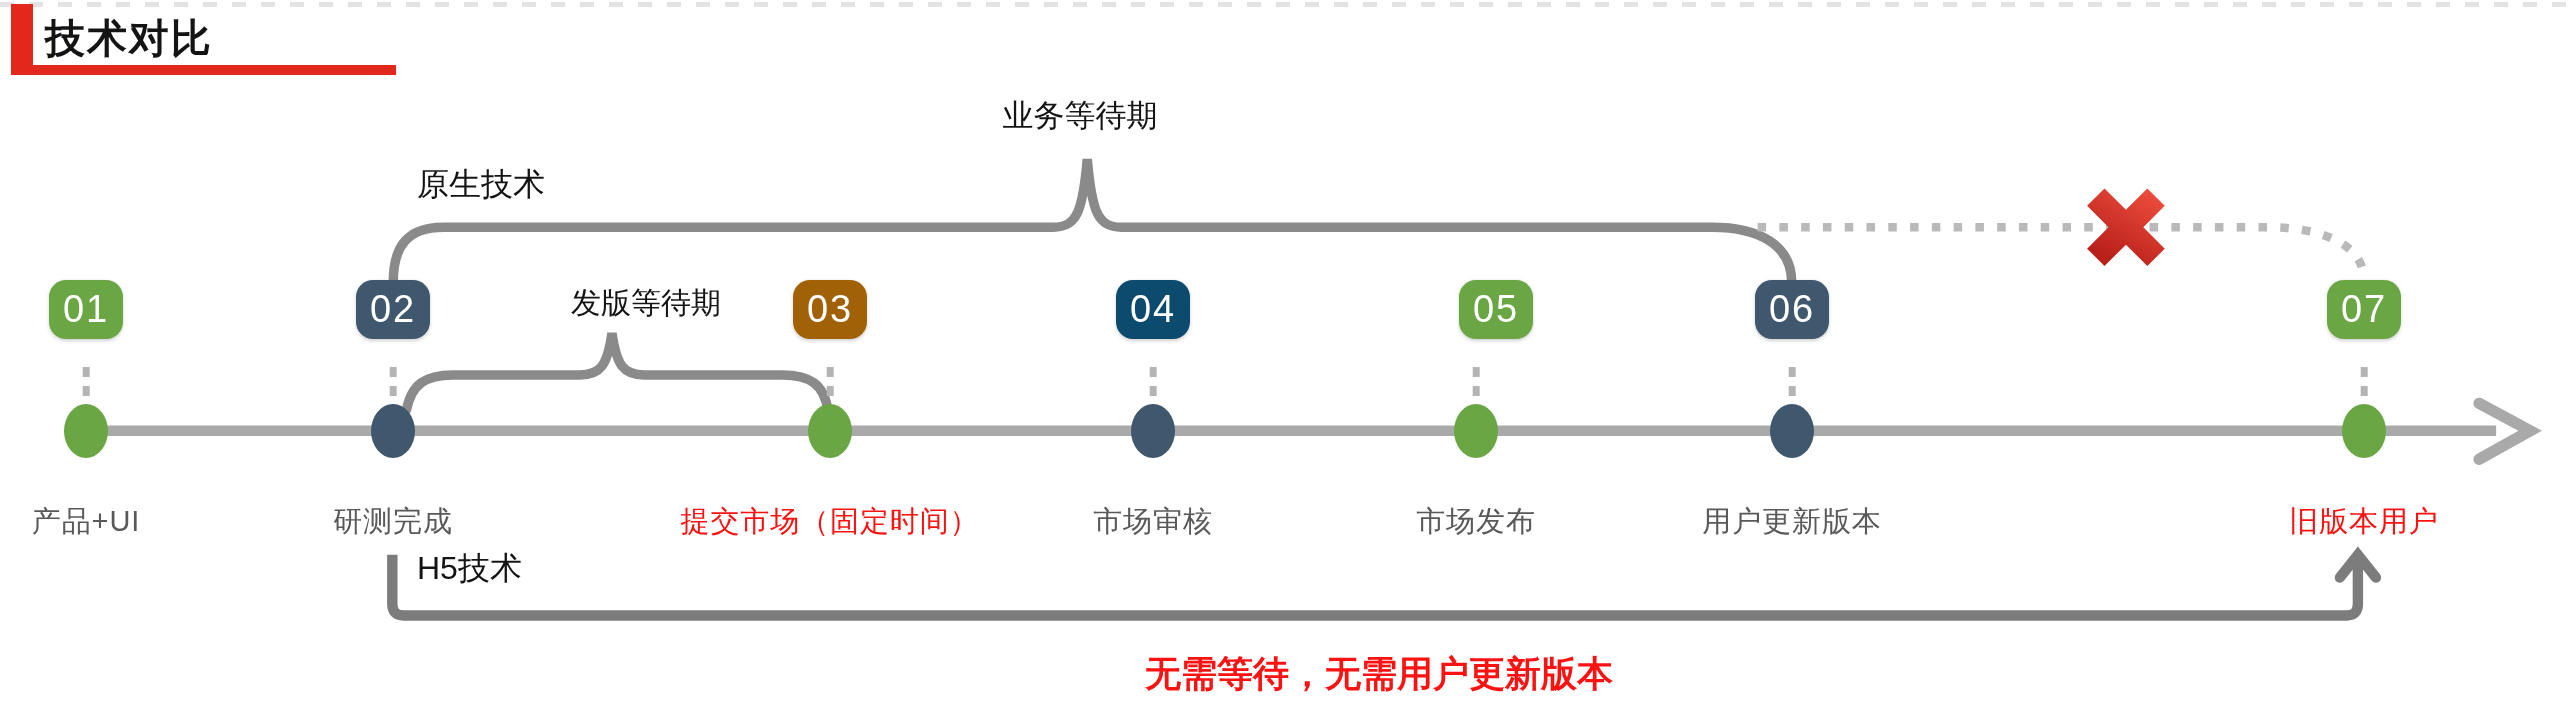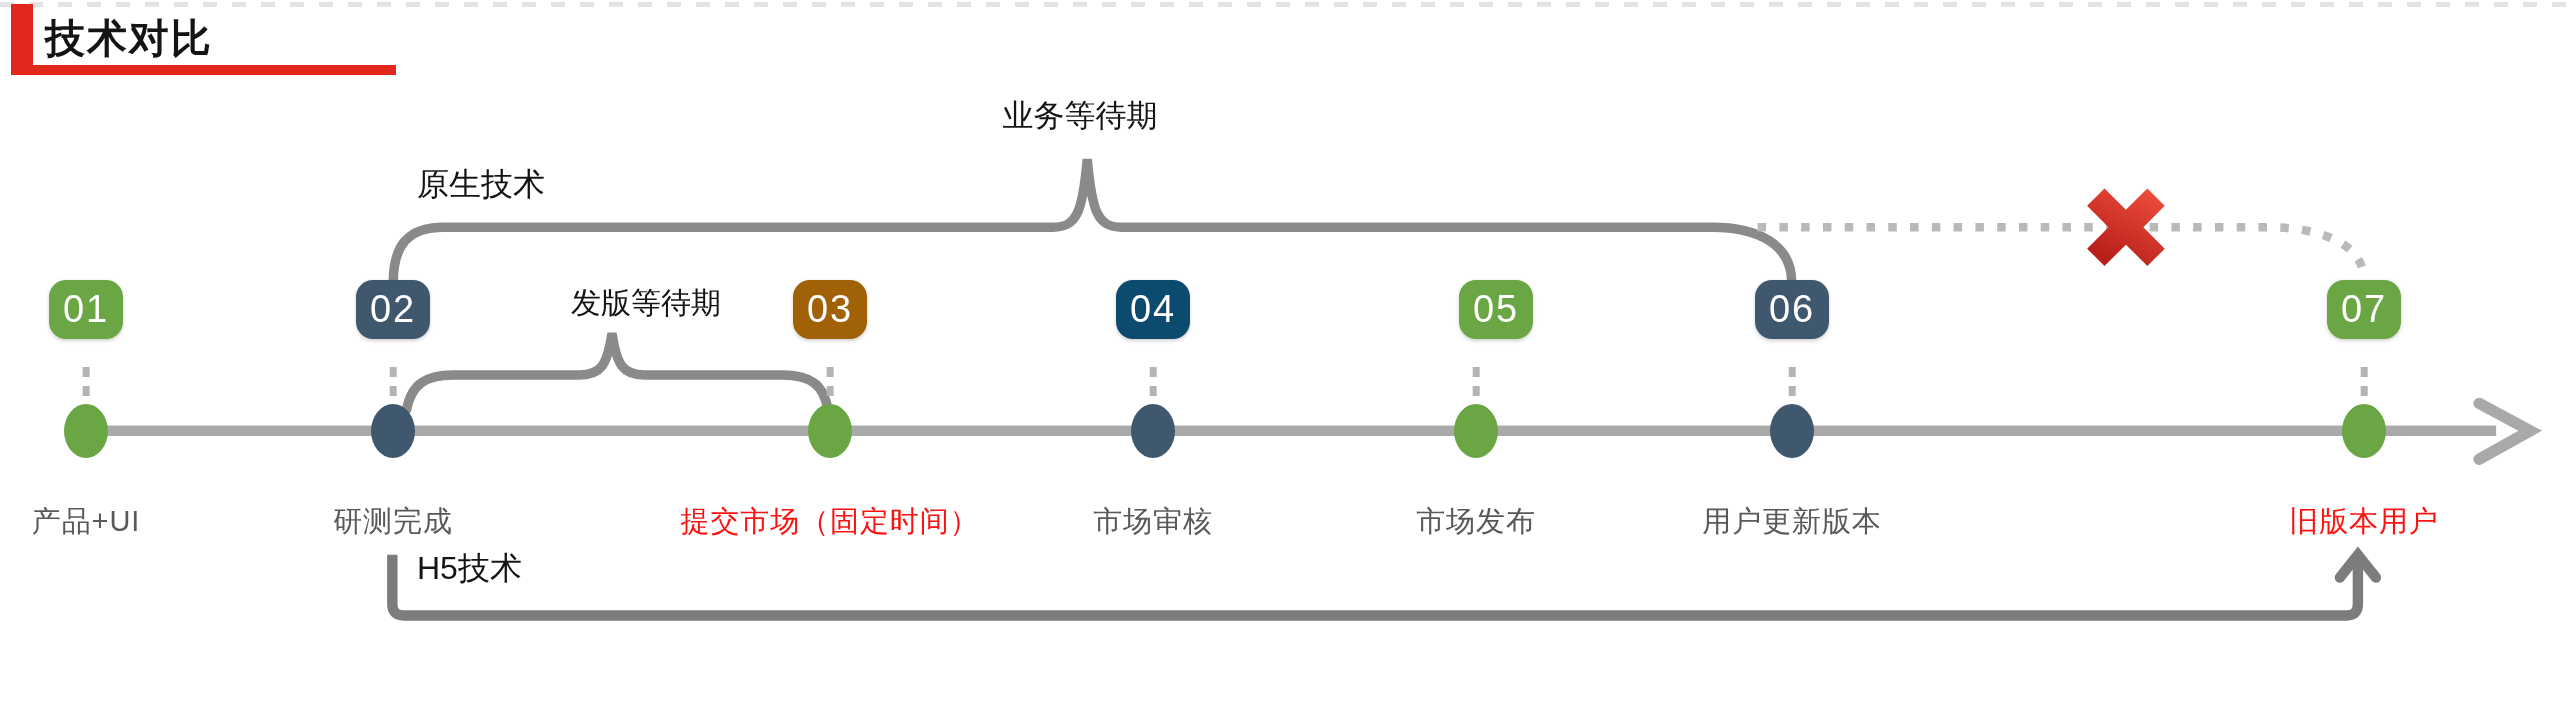--- a/index.html
+++ b/index.html
@@ -123,15 +123,16 @@
         <div class="connector"></div>
         <div class="dot" style="background: rgb(106, 167, 68);"></div>
         <div class="mlabel" style="color: rgb(252, 18, 16);">旧版本用户</div>
       </div>
     </div>
 
   <div class="ann centered ann-business-wait">业务等待期</div>
   <div class="ann ann-native">原生技术</div>
   <div class="ann centered ann-release-wait">发版等待期</div>
   <div class="ann ann-h5">H5技术</div>
+  <div class="ann centered ann-bottom-note">无需等待，无需用户更新版本</div>
 
 </div>
 
 
 </body></html>

